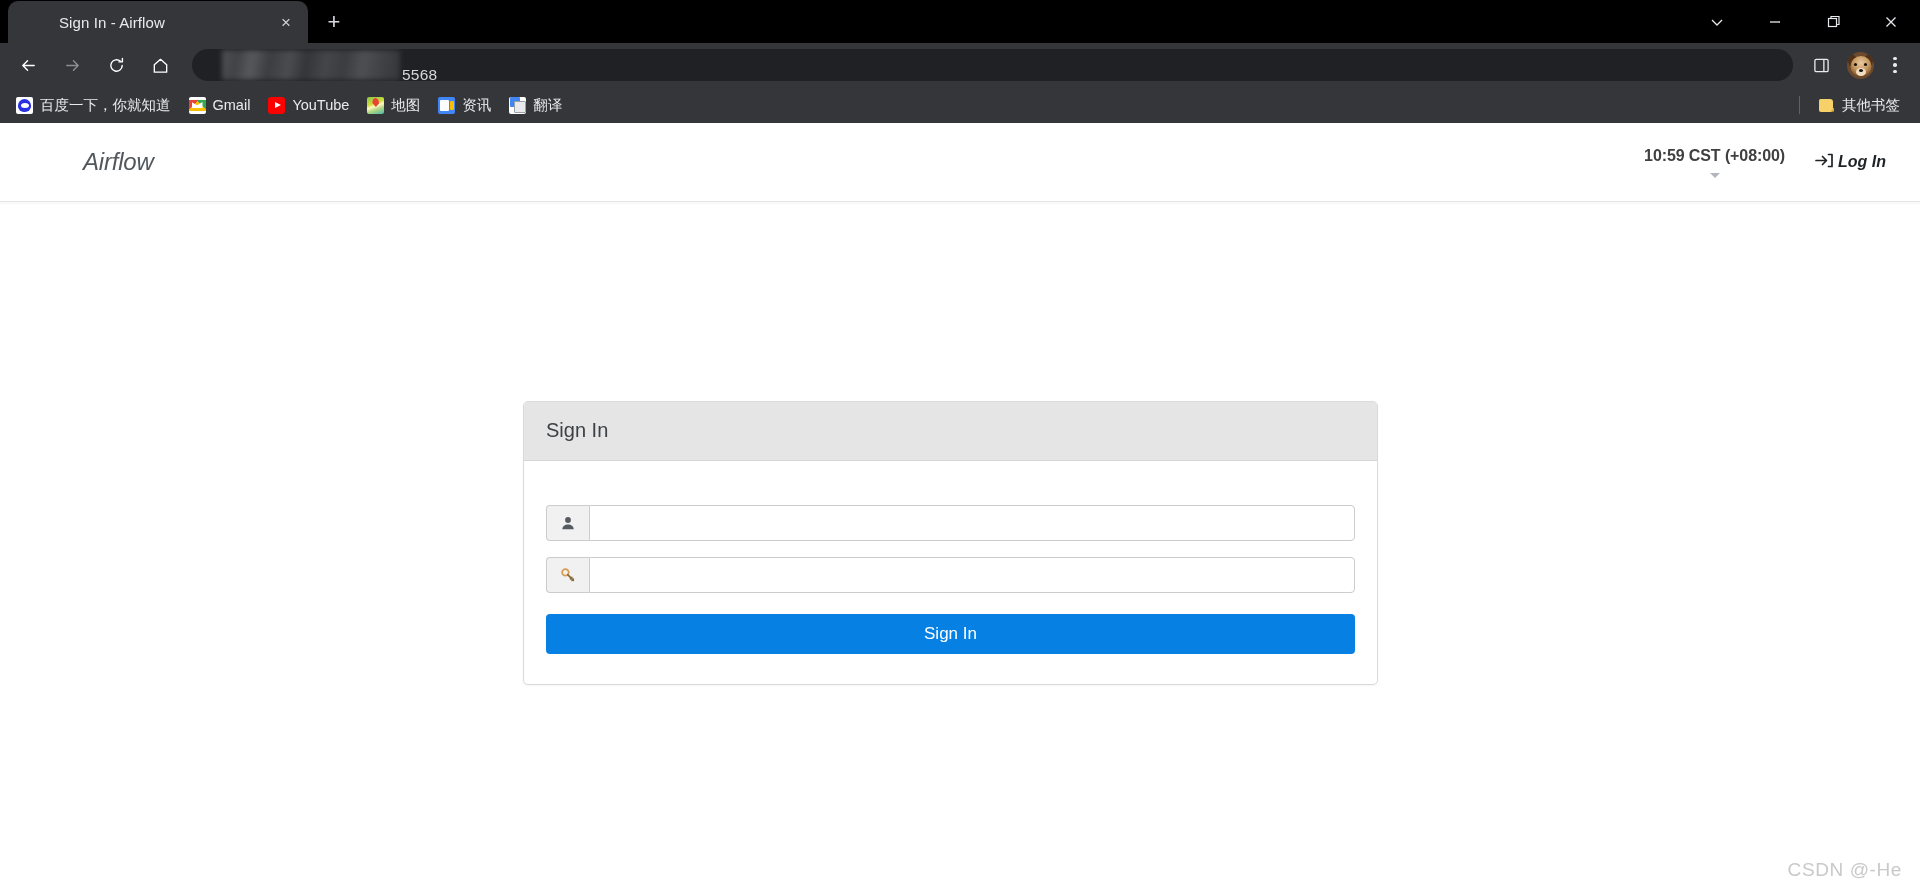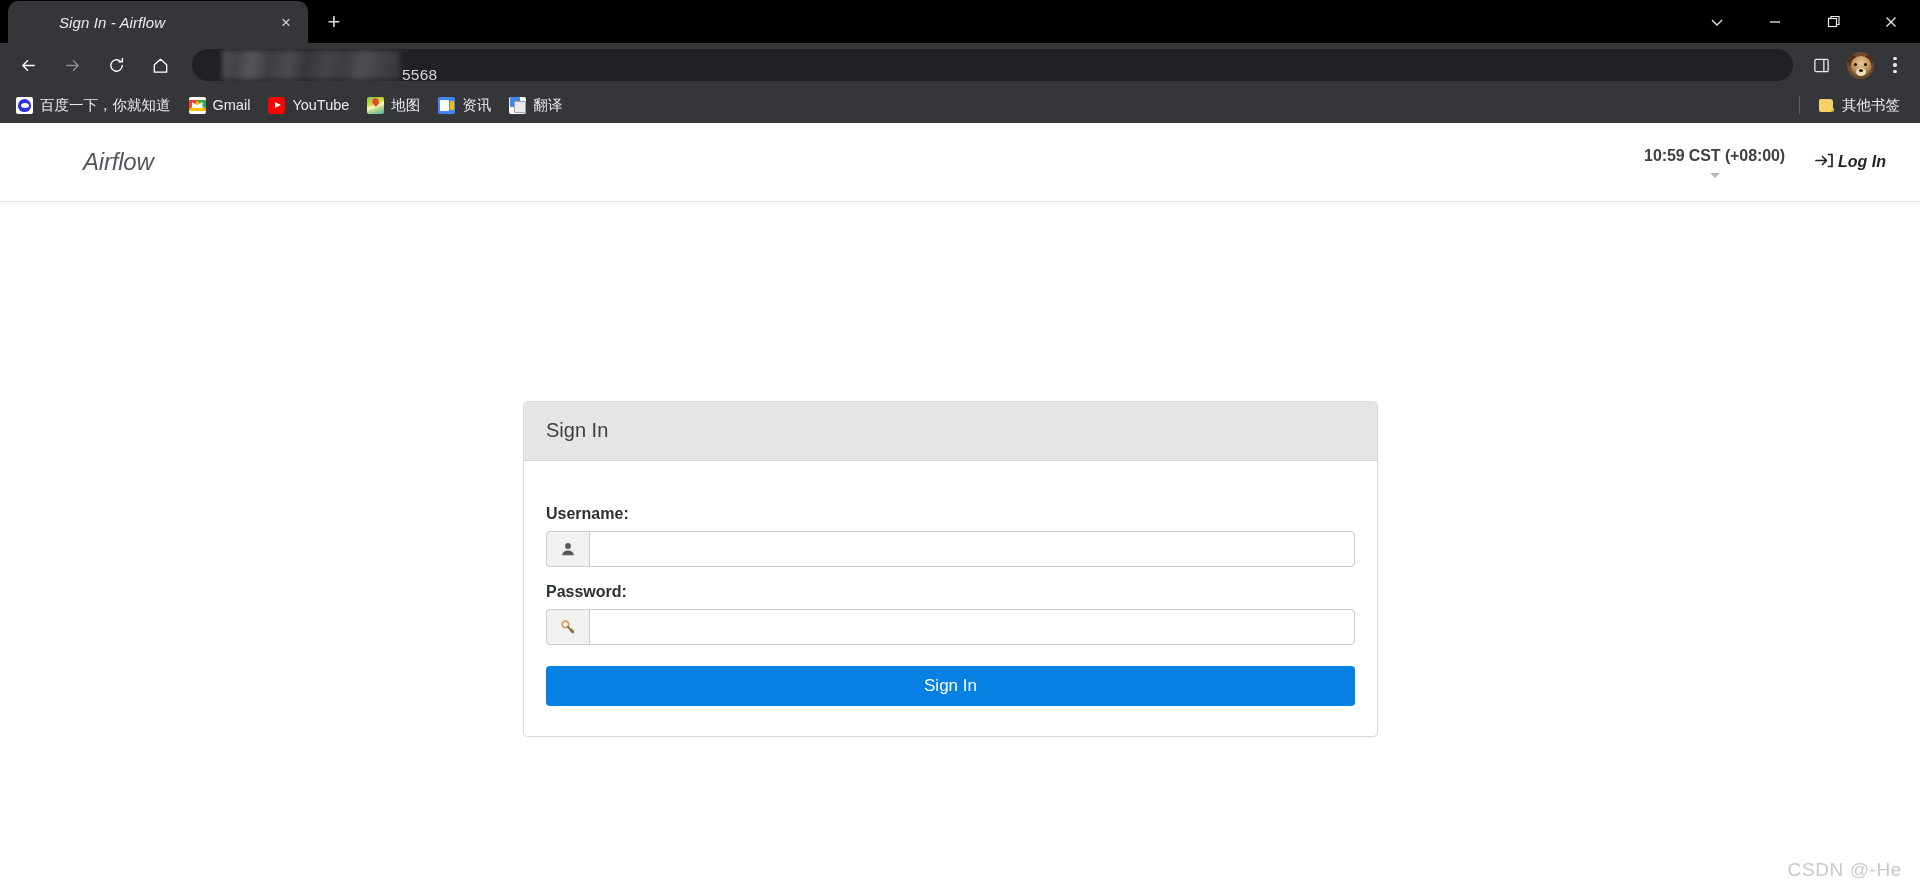--- a/index.html
+++ b/index.html
@@ -48,21 +48,20 @@
     position: relative;
   }
   .tab-title {
     flex: 1;
     color: #e8eaed;
     font-size: 15px;
     white-space: nowrap;
     overflow: hidden;
     text-overflow: ellipsis;
     letter-spacing: 0.1px;
-    font-style: italic;
   }
   .tab-close {
     width: 24px; height: 24px;
     display: flex; align-items: center; justify-content: center;
     color: #cfd1d4;
     font-size: 17px;
     line-height: 1;
     border-radius: 50%;
     flex: 0 0 24px;
   }
@@ -712,32 +711,30 @@
           <span>Log In</span>
         </div>
       </div>
     </div>
 
     <div class="card">
       <div class="card-header">Sign In</div>
 
       <div class="card-body">
 
-        <label class="form-label">Username:</label>
         <div class="input-group">
           <span class="input-addon">
             <svg width="14" height="14" viewBox="0 0 14 14">
               <circle cx="7" cy="4" r="2.9" fill="#555a5e"></circle>
               <path d="M1.3 13.2c0-3 2.6-4.7 5.7-4.7s5.7 1.7 5.7 4.7z" fill="#555a5e"></path>
             </svg>
           </span>
           <input class="input-field" type="text" placeholder="" style="">
         </div>
 
-        <label class="form-label">Password:</label>
         <div class="input-group">
           <span class="input-addon">
             <svg width="16" height="16" viewBox="0 0 16 16">
               <circle cx="5.4" cy="5.4" r="3.3" stroke="#d99a4e" stroke-width="1.7" fill="none"></circle>
               <path d="M7.7 7.7l5.6 5.6" stroke="#8a6b3c" stroke-width="1.7" stroke-linecap="round"></path>
               <path d="M10.4 11.9l1.5-1.5M12 13.5l1.4-1.4" stroke="#8a6b3c" stroke-width="1.5" stroke-linecap="round"></path>
             </svg>
           </span>
           <input class="input-field" type="password" placeholder="" style="">
         </div>

